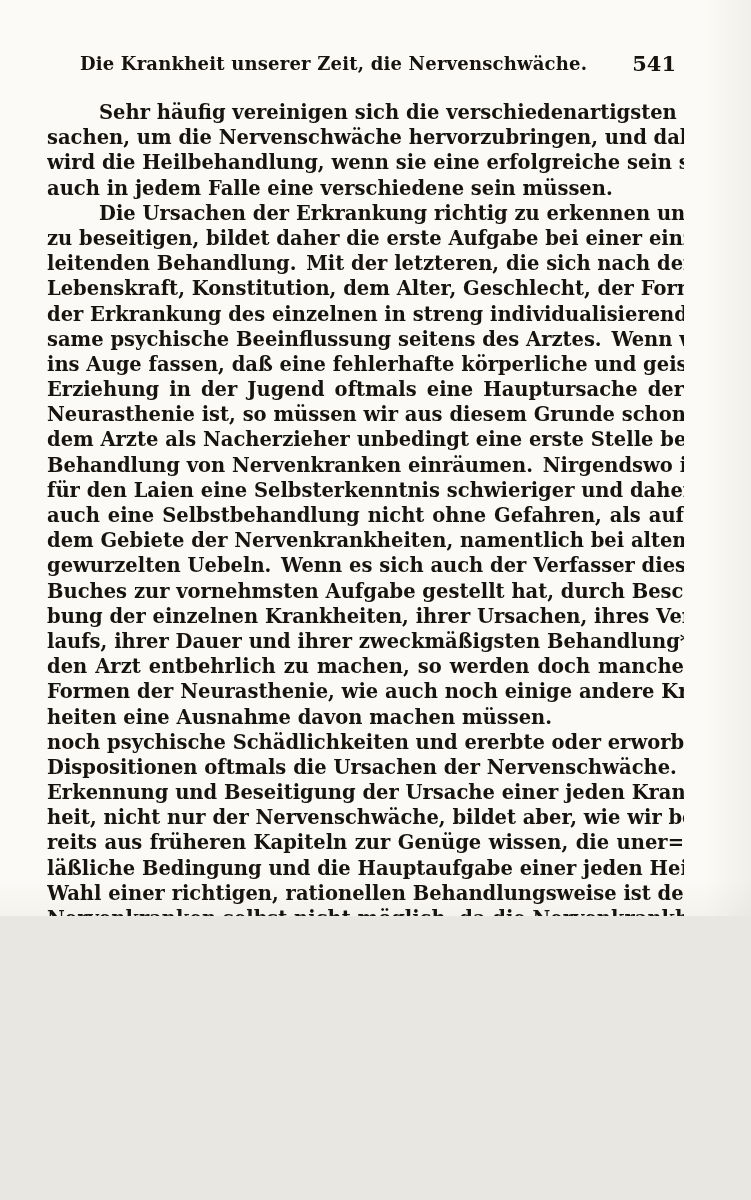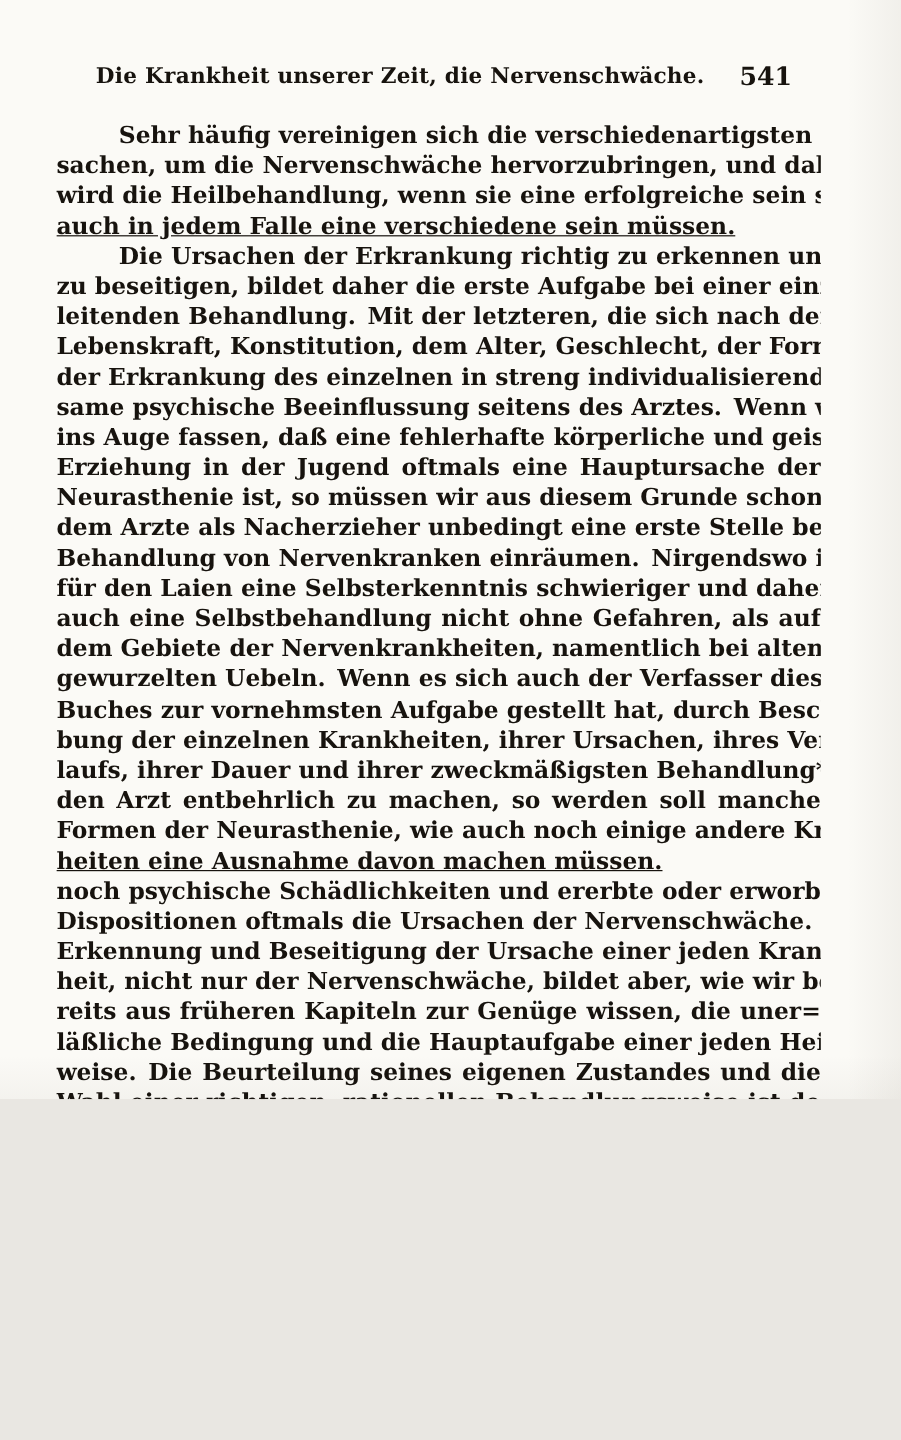--- a/index.html
+++ b/index.html
@@ -34,21 +34,21 @@
     right: 64px;
     top: 0;
     text-align: center;
     font-size: 18px;
     line-height: 28px;
     letter-spacing: 0.2px;
     white-space: nowrap;
   }
   .page-number {
     position: absolute;
-    right: 24px;
+    right: 8px;
     top: 0;
     font-size: 21px;
     line-height: 28px;
   }
   .textblock {
     position: absolute;
     top: 100px;
     left: 47px;
     width: 637px;
   }
@@ -58,21 +58,20 @@
     font-size: 19.5px;
     text-align: justify;
     text-align-last: justify;
     overflow: hidden;
     white-space: nowrap;
   }
   .line.indent { padding-left: 52px; }
   .line.para-end {
     text-align-last: left;
     text-align: left;
-    text-decoration: underline;
   }
   .footnote-rule {
     position: absolute;
     top: 1088px;
     left: 58px;
     width: 98px;
     height: 3px;
     background: #1d1812;
   }
   .footnote {
@@ -112,30 +111,29 @@
       <div class="line">Neurasthenie ist, so müssen wir aus diesem Grunde schon</div>
       <div class="line">dem Arzte als Nacherzieher unbedingt eine erste Stelle bei der</div>
       <div class="line">Behandlung von Nervenkranken einräumen. Nirgendswo ist</div>
       <div class="line">für den Laien eine Selbsterkenntnis schwieriger und daher</div>
       <div class="line">auch eine Selbstbehandlung nicht ohne Gefahren, als auf</div>
       <div class="line">dem Gebiete der Nervenkrankheiten, namentlich bei alten, ein=</div>
       <div class="line">gewurzelten Uebeln. Wenn es sich auch der Verfasser dieses</div>
       <div class="line">Buches zur vornehmsten Aufgabe gestellt hat, durch Beschrei=</div>
       <div class="line">bung der einzelnen Krankheiten, ihrer Ursachen, ihres Ver=</div>
       <div class="line">laufs, ihrer Dauer und ihrer zweckmäßigsten Behandlung*)</div>
-      <div class="line">den Arzt entbehrlich zu machen, so werden soll manche</div>
+      <div class="line">den Arzt entbehrlich zu machen, so werden doch manche</div>
       <div class="line">Formen der Neurasthenie, wie auch noch einige andere Krank=</div>
       <div class="line para-end">heiten eine Ausnahme davon machen müssen.</div>
       <div class="line">noch psychische Schädlichkeiten und ererbte oder erworbene</div>
       <div class="line">Dispositionen oftmals die Ursachen der Nervenschwäche. Die</div>
       <div class="line">Erkennung und Beseitigung der Ursache einer jeden Krank=</div>
       <div class="line">heit, nicht nur der Nervenschwäche, bildet aber, wie wir be=</div>
       <div class="line">reits aus früheren Kapiteln zur Genüge wissen, die uner=</div>
       <div class="line">läßliche Bedingung und die Hauptaufgabe einer jeden Heil=</div>
-      <div class="line">weise. Die Beurteilung seines eigenen Zustandes und die</div>
       <div class="line">Wahl einer richtigen, rationellen Behandlungsweise ist dem</div>
       <div class="line">Nervenkranken selbst nicht möglich, da die Nervenkrankheiten</div>
       <div class="line">in den meisten Fällen mehr oder minder heftige Störungen</div>
       <div class="line">des gemütlichen und geistigen Lebens verursachen, vielfach</div>
       <div class="line">durch seelische Einflüsse hervorgerufen und unterhalten wer=</div>
     </div>
 
   <div class="footnote-rule"></div>
 
 

